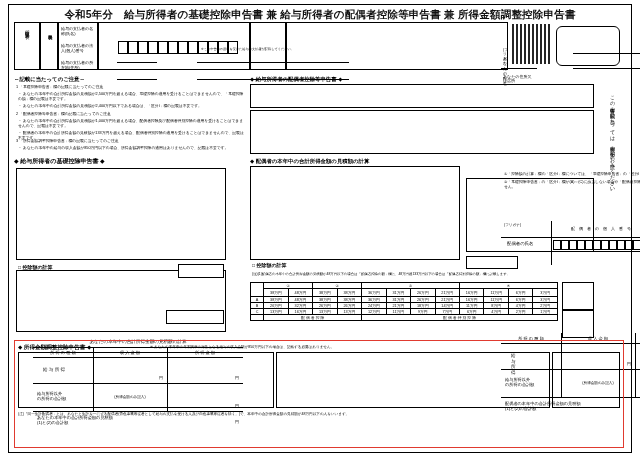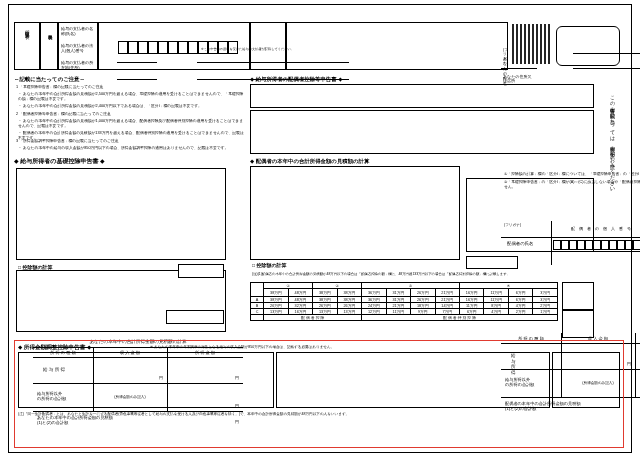--- a/index.html
+++ b/index.html
@@ -25,20 +25,21 @@
   .note{font-size:3.8px;line-height:1.3;}
   table.gt{position:absolute;border-collapse:collapse;font-size:3.8px;}
   table.gt td,table.gt th{border:0.5px solid #000;padding:0;text-align:center;vertical-align:middle;font-weight:normal;}
 </style>
 </head>
 <body>
 
 <div id="page">
   <div class="sheet"></div>
 
+  <div class="ttl">令和5年分　給与所得者の基礎控除申告書 兼 給与所得者の配偶者控除等申告書 兼 所得金額調整控除申告書</div>
 
   <div class="box" style="left:600px;top:86px;width:30px;height:248px;border:0;">
     <div class="tb vert" style="left:9px;top:6px;font-size:5px;line-height:1.1;">この申告書の記載に当たっては、裏面の説明をお読みください。</div>
   </div>
 
   <div class="box" style="left:14px;top:22px;width:26px;height:48px;">
     <div class="tb c vert" style="left:9px;top:3px;font-size:4.5px;letter-spacing:1px;">所轄税務署長</div>
   </div>
   <div class="box" style="left:40px;top:22px;width:18px;height:48px;">
     <div class="tb c vert" style="left:6px;top:8px;font-size:4.5px;">税務署長</div>

